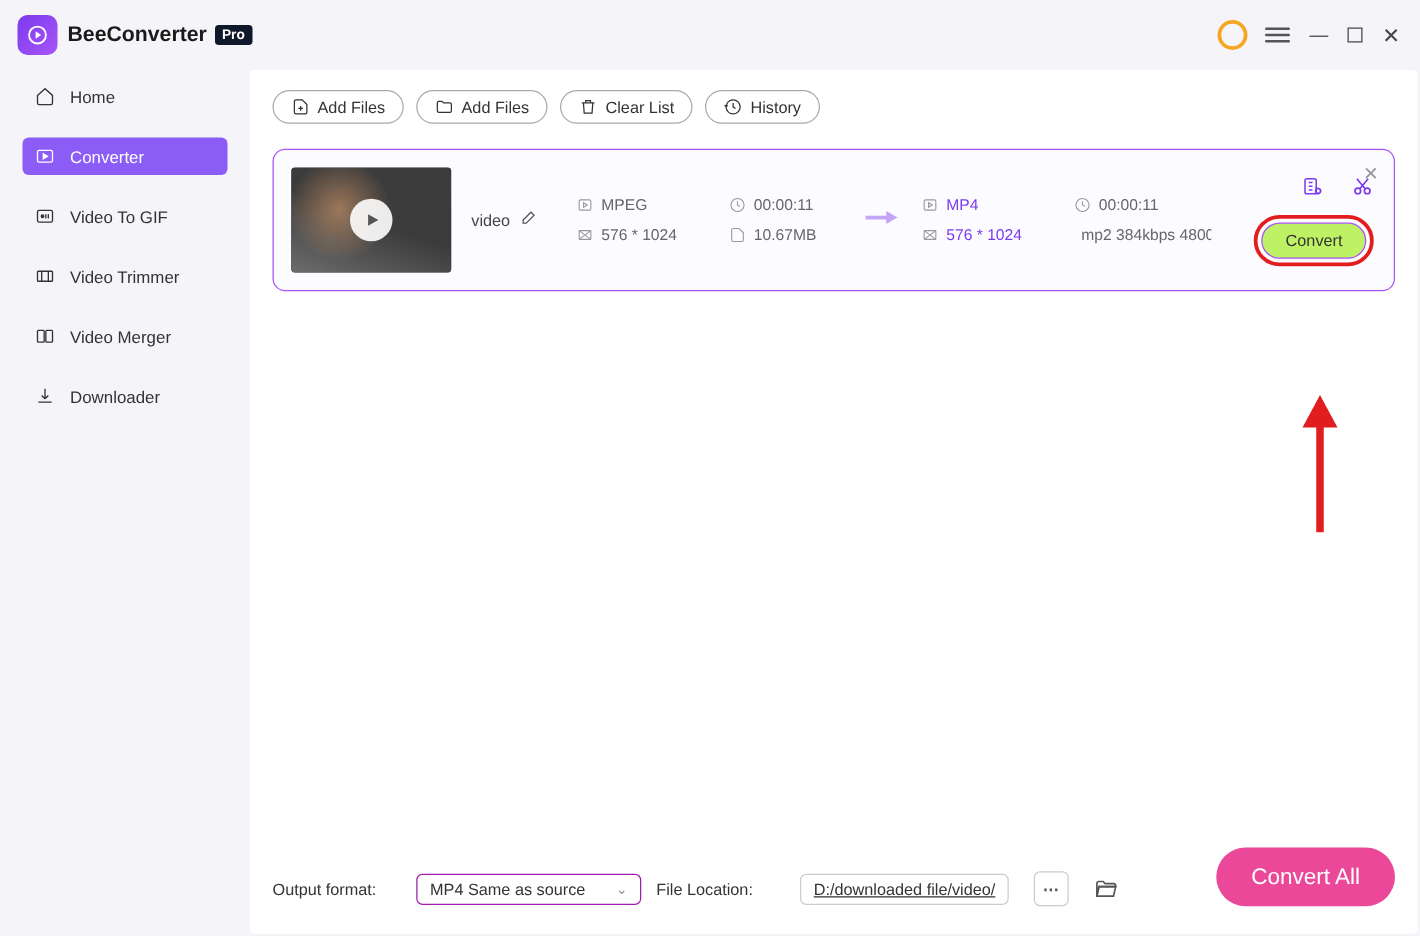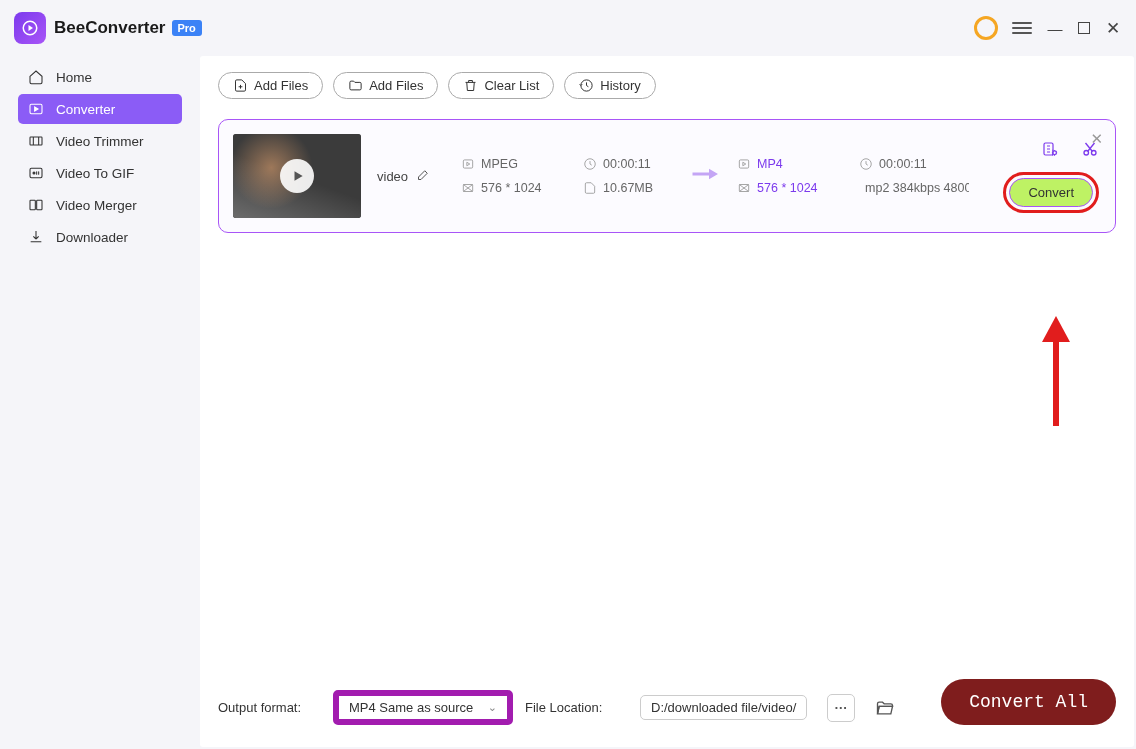--- a/index.html
+++ b/index.html
@@ -3,36 +3,36 @@
 <meta charset="utf-8">
 <style>
 * { box-sizing: border-box; margin: 0; padding: 0; font-family: -apple-system, BlinkMacSystemFont, "Segoe UI", Arial, sans-serif; }
 body { width: 1136px; height: 749px; background: #f5f5f9; overflow: hidden; position: relative; }
 
 
 .titlebar { height: 56px; display: flex; align-items: center; padding: 0 14px; }
 .app-logo { width: 32px; height: 32px; background: linear-gradient(135deg,#7c3aed,#a855f7); border-radius: 8px; display: flex; align-items: center; justify-content: center; margin-right: 8px; }
 .app-logo svg { width: 18px; height: 18px; }
 .app-name { font-size: 17px; font-weight: 700; color: #1a1a1a; margin-right: 6px; }
-.pro-badge { background: #3b82f6; color: #fff; font-size: 11px; font-weight: 600; padding: 2px 6px; border-radius: 3px; }
+.pro-badge { background: #0f172a; color: #fff; font-size: 11px; font-weight: 600; padding: 2px 6px; border-radius: 3px; }
 .titlebar-spacer { flex: 1; }
 .titlebar-right { display: flex; align-items: center; gap: 14px; }
 .avatar-ring { width: 24px; height: 24px; border: 3px solid #f5a623; border-radius: 50%; }
 .menu-equals { width: 20px; display: flex; flex-direction: column; gap: 3px; cursor: pointer; }
 .menu-equals span { height: 2px; background: #555; border-radius: 1px; }
 .winbtn { cursor: pointer; color: #444; font-size: 15px; width: 18px; text-align: center; }
 .winbtn.maxbox { width: 12px; height: 12px; border: 1.5px solid #444; }
 .winbtn.close { font-size: 17px; }
 
 
 .workspace { display: flex; height: calc(100% - 56px); }
 
 
 .sidebar { width: 200px; padding: 6px 18px 0 18px; }
-.side-list { list-style: none; display: flex; flex-direction: column; gap: 2px; }
+.side-list { list-style: none; display: flex; flex-direction: column; gap: 18px; }
 .side-item { display: flex; align-items: center; gap: 12px; height: 30px; padding: 0 10px; border-radius: 5px; font-size: 13.5px; color: #333; cursor: pointer; }
 .side-item.active { background: #8b5cf6; color: #fff; }
 .side-item .mi { width: 16px; height: 16px; display: inline-flex; align-items: center; justify-content: center; }
 
 
 .main { flex: 1; background: #fff; border-radius: 3px; margin: 0 2px 2px 0; display: flex; flex-direction: column; position: relative; }
 
 
 .toolbar { display: flex; gap: 10px; padding: 16px 18px 0 18px; }
 .tool-btn { display: inline-flex; align-items: center; gap: 6px; border: 1px solid #aaa; background: #fff; border-radius: 16px; padding: 5px 14px; font-size: 13px; color: #333; cursor: pointer; }
@@ -73,27 +73,27 @@
 
 .card-close { position: absolute; top: 10px; right: 12px; color: #999; cursor: pointer; font-size: 15px; }
 .edit-pen { margin-left: auto; color: #555; cursor: pointer; padding-right: 20px; }
 .edit-pen svg { width: 15px; height: 15px; }
 
 
 .footer { margin-top: auto; padding: 0 18px 22px 18px; display: flex; align-items: flex-end; }
 .footer-left { display: flex; flex-direction: row; gap: 12px; font-size: 13px; color: #333; }
 .f-row { display: flex; align-items: center; gap: 20px; }
 .f-label { width: 95px; }
-.select-box { border: 6px solid #a21caf; border-radius: 5px; padding: 4px 10px; min-width: 180px; display: flex; align-items: center; justify-content: space-between; cursor: pointer; font-size: 13px; color: #333; background:#fff; }
+.select-box { border: 1px solid #a21caf; border-radius: 5px; padding: 4px 10px; min-width: 180px; display: flex; align-items: center; justify-content: space-between; cursor: pointer; font-size: 13px; color: #333; background:#fff; }
 .select-box .chev { color: #888; font-size: 11px; }
-.loc-box { border: 1px solid #ccc; border-radius: 5px; padding: 4px 10px; min-width: 160px; font-size: 13px; color: #333; display: flex; align-items: center; background:#fff; }
+.loc-box { border: 1px solid #ccc; border-radius: 5px; padding: 4px 10px; min-width: 160px; font-size: 13px; color: #333; display: flex; align-items: center; background:#fff;text-decoration:underline; }
 .more-btn { border: 1px solid #ccc; border-radius: 5px; width: 28px; height: 28px; display: flex; align-items: center; justify-content: center; cursor: pointer; background:#fff; font-weight:700; color:#555; letter-spacing:1px; }
 .folder-open { width: 20px; height: 20px; color: #555; cursor: pointer; }
 
-.convert-all { margin-left: auto; background: #7f1d1d; color: #fff; border: none; border-radius: 24px; padding: 13px 28px; font-size: 18px; font-weight: 500; cursor: pointer; font-family: Liberation Mono, monospace; }
+.convert-all { margin-left: auto; background: #ec4899; color: #fff; border: none; border-radius: 24px; padding: 13px 28px; font-size: 18px; font-weight: 500; cursor: pointer; }
 
 
 .anno-arrow { position: absolute; right: 58px; top: 260px; pointer-events: none; }
 .anno-arrow svg { width: 40px; height: 110px; }
 </style>
 </head>
 <body>
 
 <div class="titlebar">
   <div class="app-logo">
@@ -135,35 +135,35 @@
             <svg viewBox="0 0 24 24" fill="none" stroke="currentColor" stroke-width="1.6">
               <rect x="3" y="5" width="18" height="14" rx="2"></rect>
               <path d="M10 9l5 3-5 3V9z" fill="currentColor"></path>
             </svg>
           </span>
         <span>Converter</span>
       </li>
       <li class="side-item">
         <span class="mi">
             <svg viewBox="0 0 24 24" fill="none" stroke="currentColor" stroke-width="1.6">
-              <rect x="3" y="6" width="18" height="12" rx="1"></rect>
-              <path d="M8 6v12M16 6v12"></path>
-            </svg>
-          </span>
-        <span>Video Trimmer</span>
-      </li>
-      <li class="side-item">
-        <span class="mi">
-            <svg viewBox="0 0 24 24" fill="none" stroke="currentColor" stroke-width="1.6">
               <rect x="3" y="5" width="18" height="14" rx="2"></rect>
               <circle cx="9" cy="12" r="1.5" fill="currentColor"></circle>
               <path d="M13 10v4m3-4v4" stroke-linecap="round"></path>
             </svg>
           </span>
         <span>Video To GIF</span>
+      </li>
+      <li class="side-item">
+        <span class="mi">
+            <svg viewBox="0 0 24 24" fill="none" stroke="currentColor" stroke-width="1.6">
+              <rect x="3" y="6" width="18" height="12" rx="1"></rect>
+              <path d="M8 6v12M16 6v12"></path>
+            </svg>
+          </span>
+        <span>Video Trimmer</span>
       </li>
       <li class="side-item">
         <span class="mi">
             <svg viewBox="0 0 24 24" fill="none" stroke="currentColor" stroke-width="1.6">
               <rect x="3" y="5" width="8" height="14" rx="1"></rect>
               <rect x="13" y="5" width="8" height="14" rx="1"></rect>
             </svg>
           </span>
         <span>Video Merger</span>
       </li>

